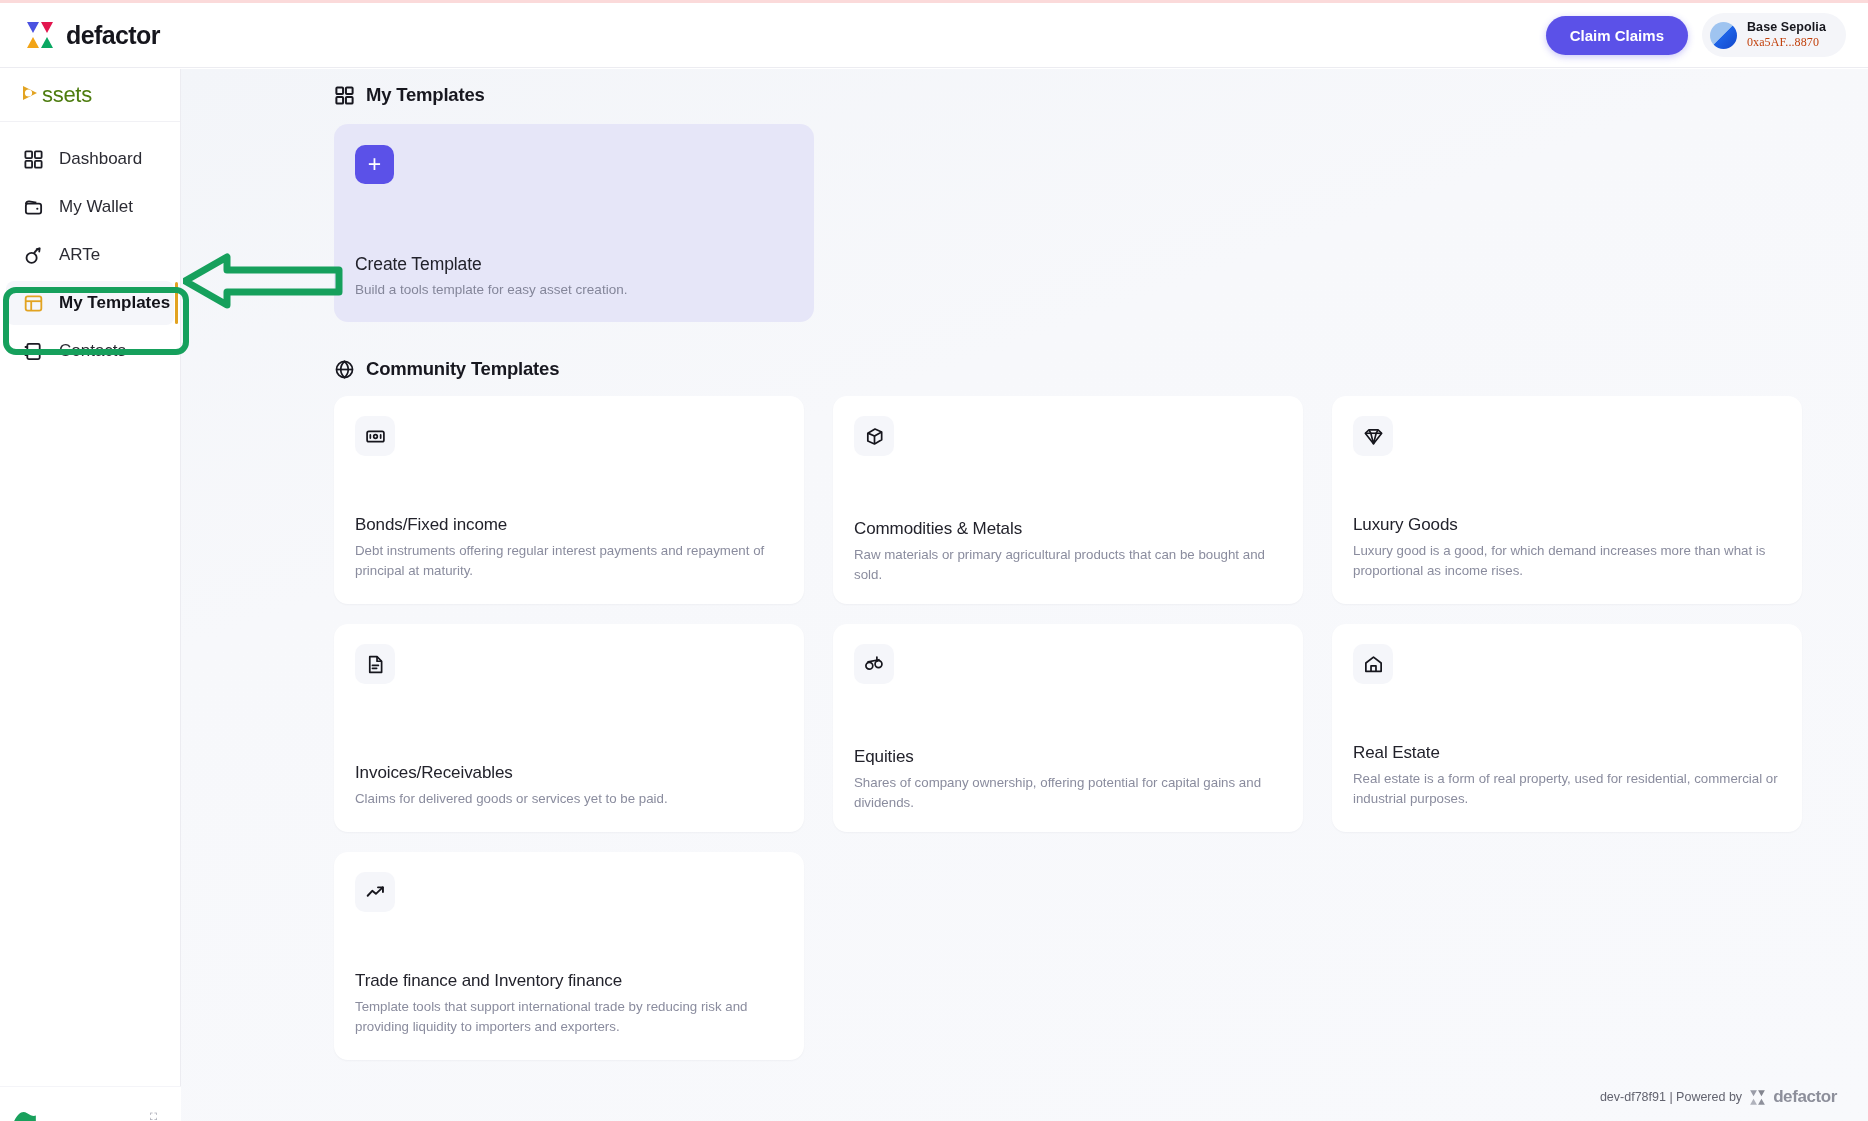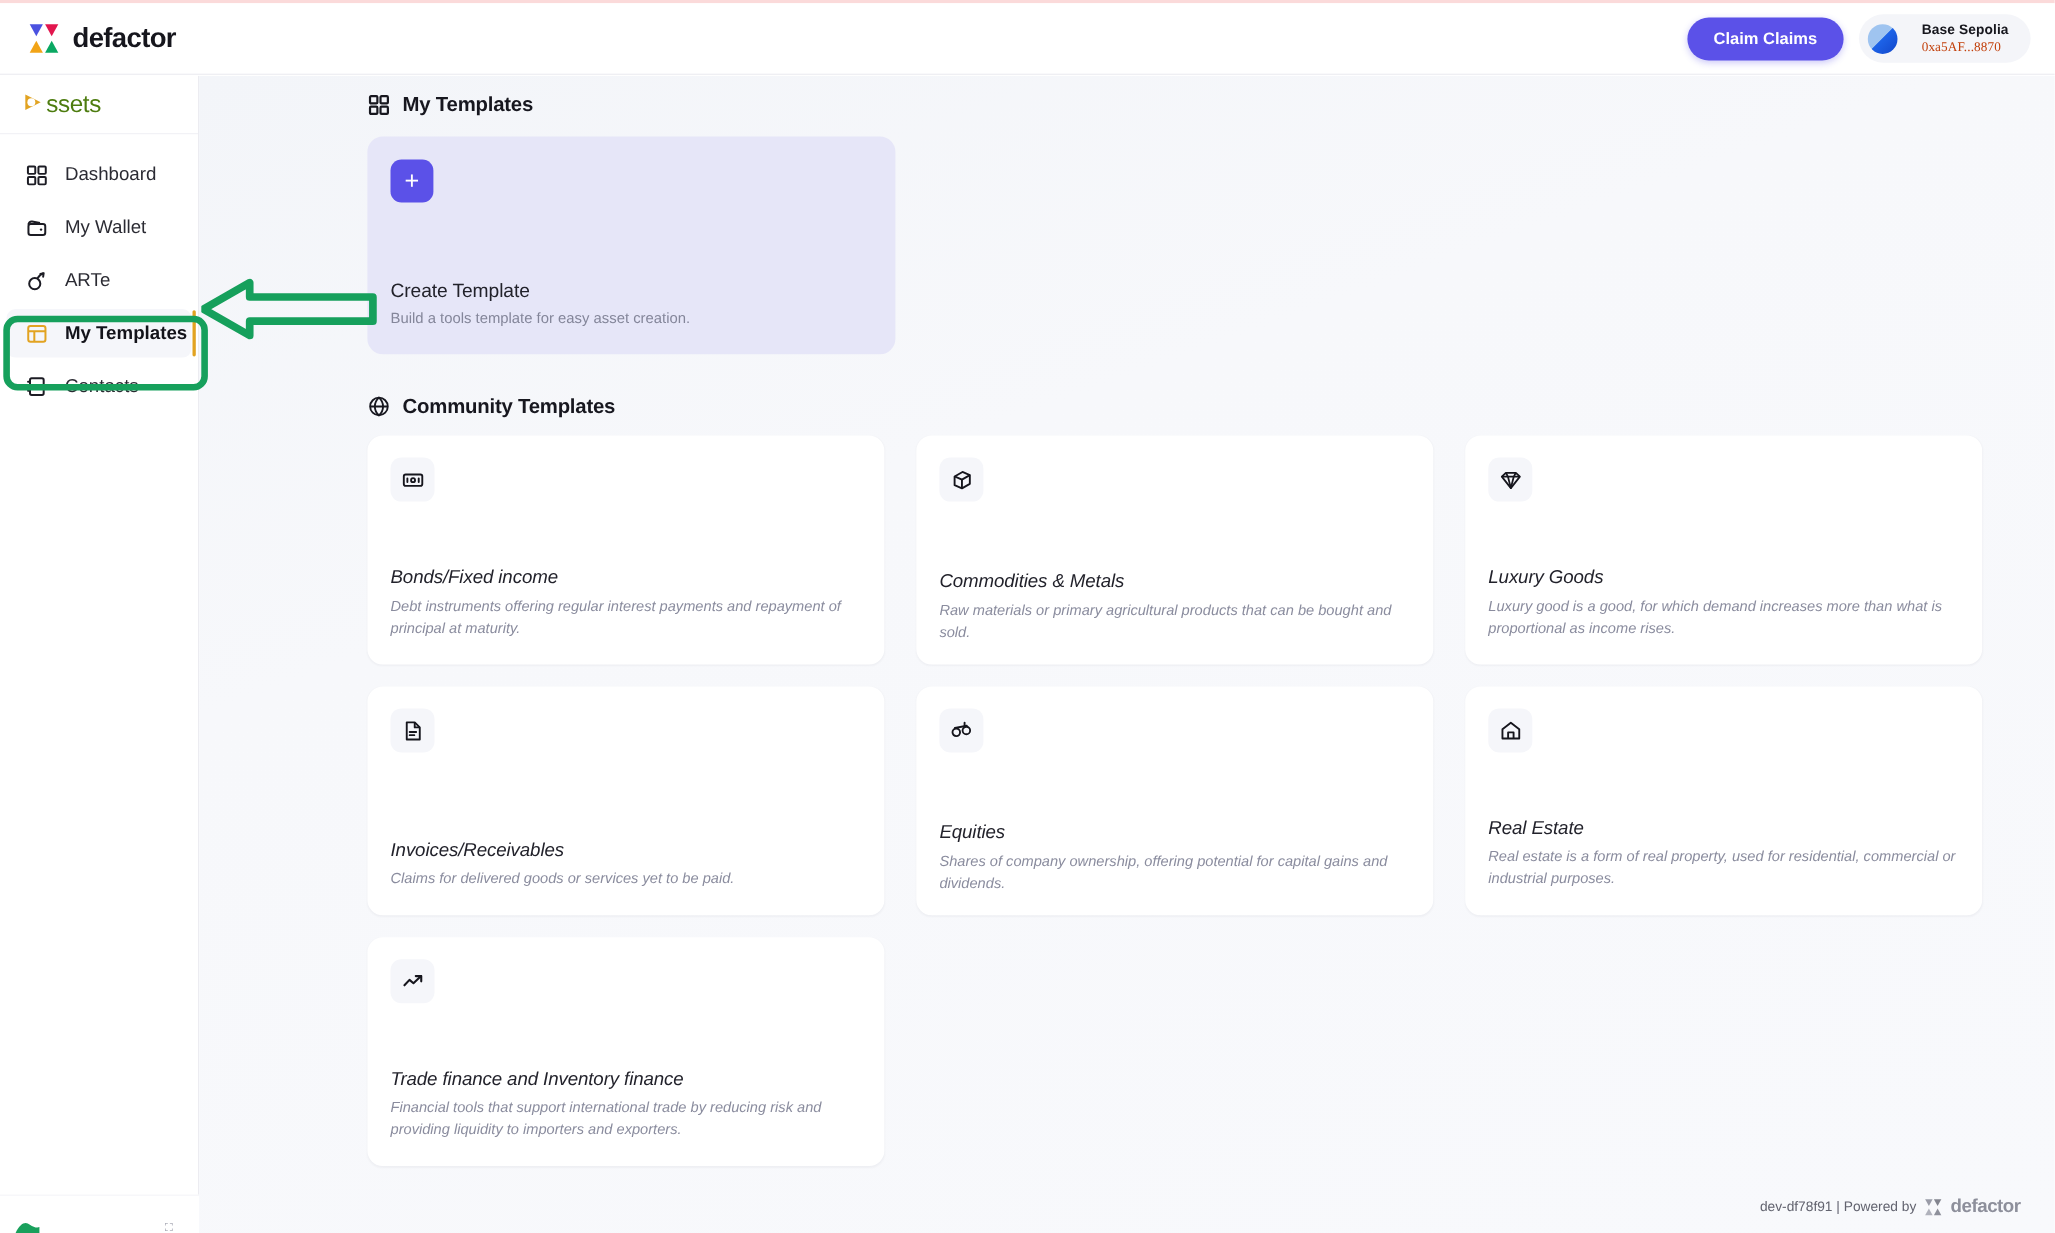--- a/index.html
+++ b/index.html
@@ -56,21 +56,21 @@
     border: none;
     border-radius: 999px;
     padding: 11px 24px;
     cursor: pointer;
     box-shadow: 0 2px 7px rgba(91,81,232,0.32);
     font-family: "Liberation Sans", sans-serif;
   }
   .wallet-chip {
     display: flex;
     align-items: center;
-    gap: 22px;
+    gap: 10px;
     background: #f4f5f9;
     border-radius: 999px;
     padding: 7px 20px 7px 8px;
     cursor: pointer;
   }
   .wallet-avatar {
     width: 27px; height: 27px;
     border-radius: 50%;
     background: linear-gradient(135deg, #9fc4f0 0%, #9fc4f0 48%, #1d63e8 49%, #1246c9 100%);
     flex: none;
@@ -199,21 +199,20 @@
   }
 
   
   .comm-grid {
     position: absolute;
     top: 327px; left: 153px;
     width: 1489px;
     display: grid;
     grid-template-columns: repeat(3, 470px);
     gap: 20px 29px;
-    font-style: italic;
   }
   .tcard {
     height: 208px;
     background: #ffffff;
     border-radius: 14px;
     padding: 20px 21px;
     position: relative;
     cursor: pointer;
     box-shadow: 0 1px 2px rgba(25,30,60,0.04);
   }
@@ -544,21 +543,21 @@
 
       <div class="tcard">
         <div class="tcard-icon-wrap">
           <svg viewBox="0 0 22 22" fill="none" stroke="#16161d" stroke-width="2" stroke-linecap="round" stroke-linejoin="round">
             <path d="M2.8 14.4 L7.6 9.2 L11.4 12.4 L18.6 5.6"></path>
             <path d="M13.6 5.6 H18.8 V10.6"></path>
           </svg>
         </div>
         <div class="tcard-body">
           <div class="tcard-title">Trade finance and Inventory finance</div>
-          <div class="tcard-desc">Financial tools that support international trade by reducing risk and providing liquidity to importers and exporters.</div>
+          <div class="tcard-desc">Template tools that support international trade by reducing risk and providing liquidity to importers and exporters.</div>
         </div>
       </div>
 
     </div>
 
     <div class="footer">
       <span>dev-df78f91 | Powered by</span>
       <span class="footer-mark">
         <svg viewBox="0 0 30 30" width="17" height="17">
           <polygon points="2,2 14,2 8,13" fill="#9a9ca8"></polygon>

